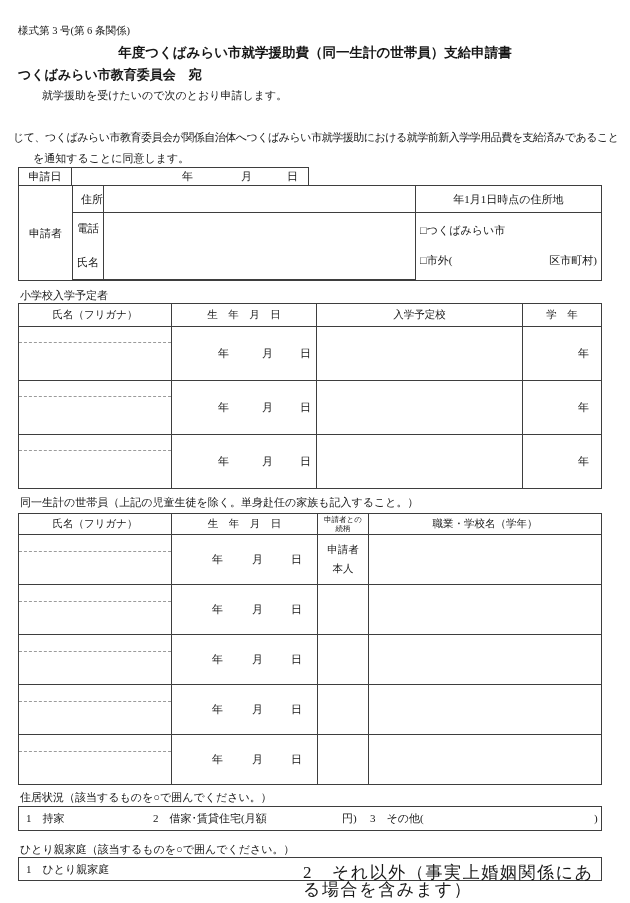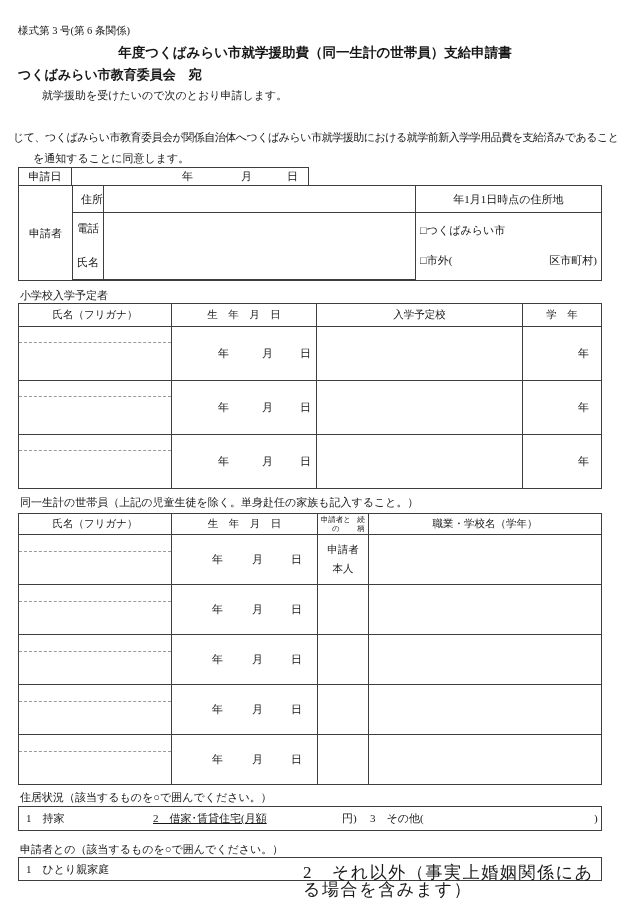--- a/index.html
+++ b/index.html
@@ -129,21 +129,21 @@
       </div>
     </div>
   </div>
 
   <div class="abs secttl" style="left:20px; top:496px;">同一生計の世帯員（上記の児童生徒を除く。単身赴任の家族も記入すること。）</div>
 
   <div class="tbl" style="top:513px;">
     <div class="frow hdr" style="height:20px;">
       <div class="br" style="width:153px; line-height:19px;">氏名（フリガナ）</div>
       <div class="br" style="width:146px; line-height:19px;">生　年　月　日</div>
-      <div class="br ctr" style="width:51px; flex-direction:row; font-size:7.5px; line-height:1.2;">
+      <div class="br ctr" style="width:51px; flex-direction:column; font-size:7.5px; line-height:1.2;">
         <div>申請者との</div>
         <div>続柄</div>
       </div>
       <div style="flex:1; line-height:19px;">職業・学校名（学年）</div>
     </div>
 
     <div class="frow bt" style="height:50px;">
       <div class="c br" style="width:153px;">
           <div class="furi" style="height:17px;"></div>
         </div>
@@ -205,25 +205,25 @@
         <span class="ymd" style="left:119px; top:19px;">日</span>
       </div>
       <div class="c br" style="width:51px;"></div>
       <div class="c" style="flex:1;"></div>
     </div>
   </div>
 
   <div class="abs secttl" style="left:20px; top:791px;">住居状況（該当するものを○で囲んでください。）</div>
   <div class="tbl" style="top:806px; height:25px;">
     <span class="boxline" style="left:7px;">1　持家</span>
-    <span class="boxline" style="left:134px;text-decoration:underline;">2　借家･賃貸住宅(月額</span>
+    <span class="boxline" style="left:134px;">2　借家･賃貸住宅(月額</span>
     <span class="boxline" style="left:323px;">円)</span>
     <span class="boxline" style="left:351px;">3　その他(</span>
     <span class="boxline" style="left:575px;">)</span>
   </div>
 
-  <div class="abs secttl" style="left:20px; top:843px;">申請者との（該当するものを○で囲んでください。）</div>
+  <div class="abs secttl" style="left:20px; top:843px;">ひとり親家庭（該当するものを○で囲んでください。）</div>
   <div class="tbl" style="top:857px; height:24px;">
     <span class="boxline" style="left:7px;">1　ひとり親家庭</span>
     <span class="boxline" style="left:248px; font-size:17px; letter-spacing:1.6px;margin-left:36px;">2　それ以外（事実上婚姻関係にある場合を含みます）</span>
   </div>
 
 </div>
 
 </body></html>

